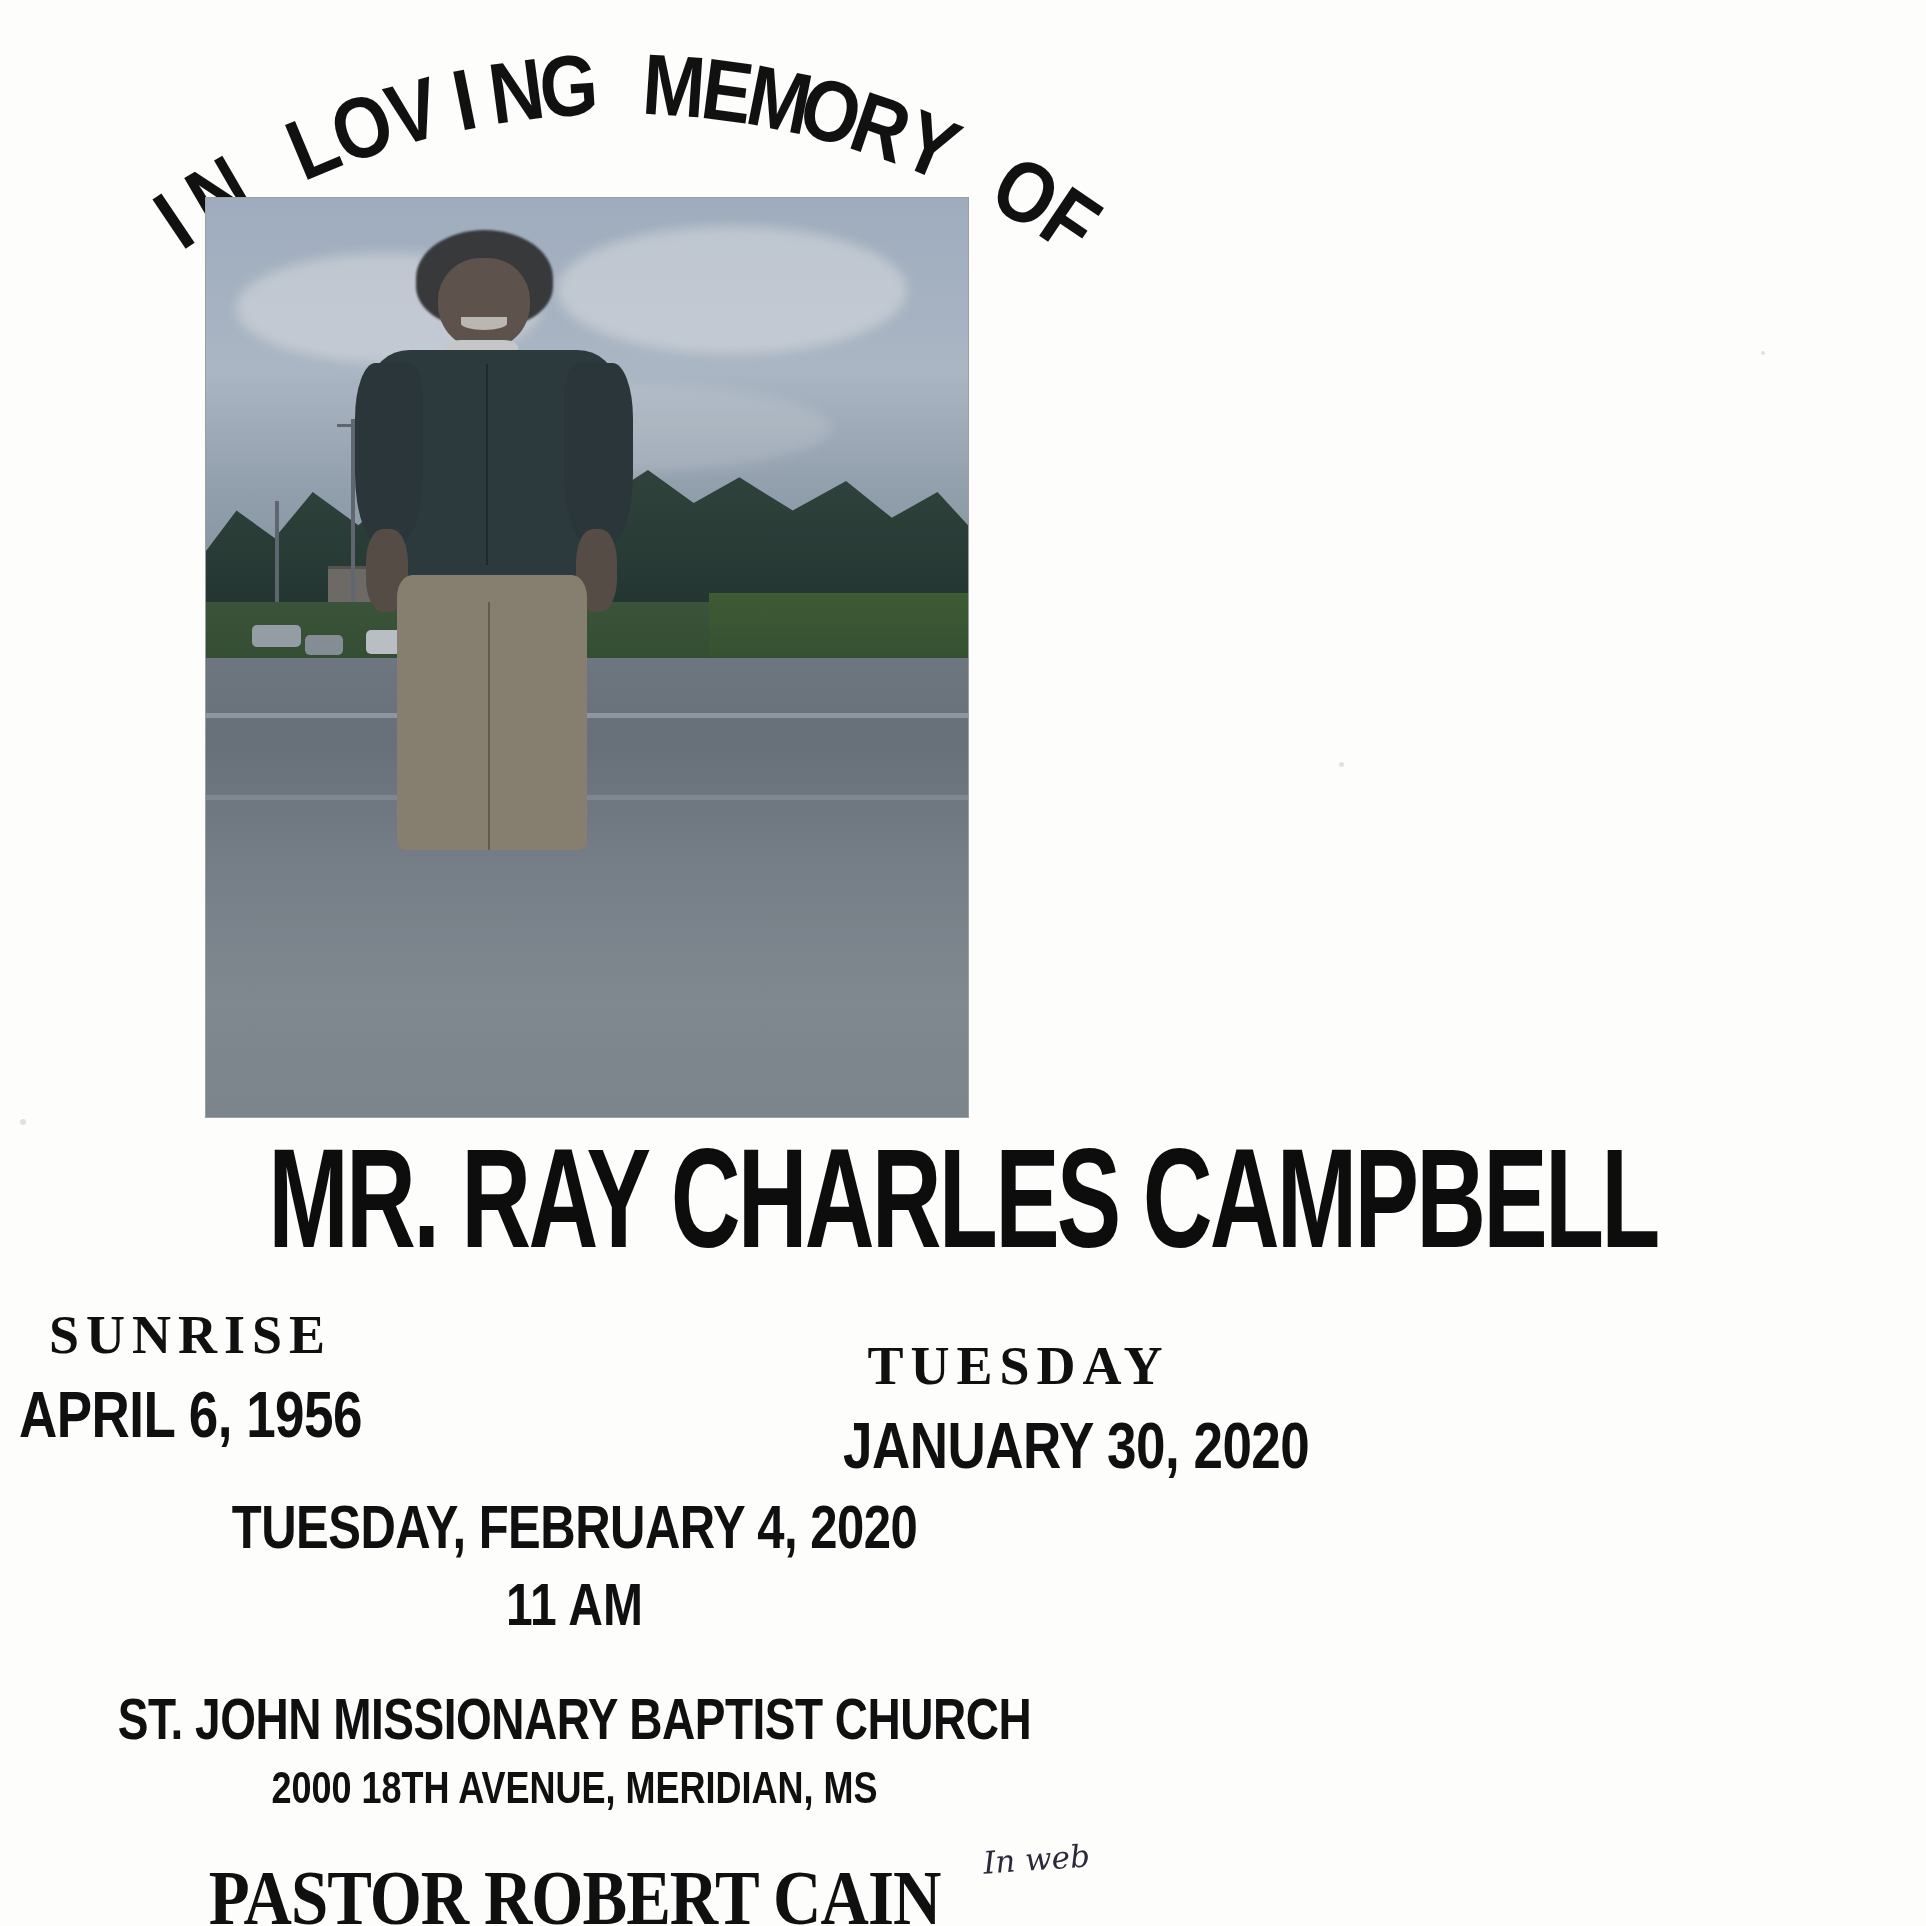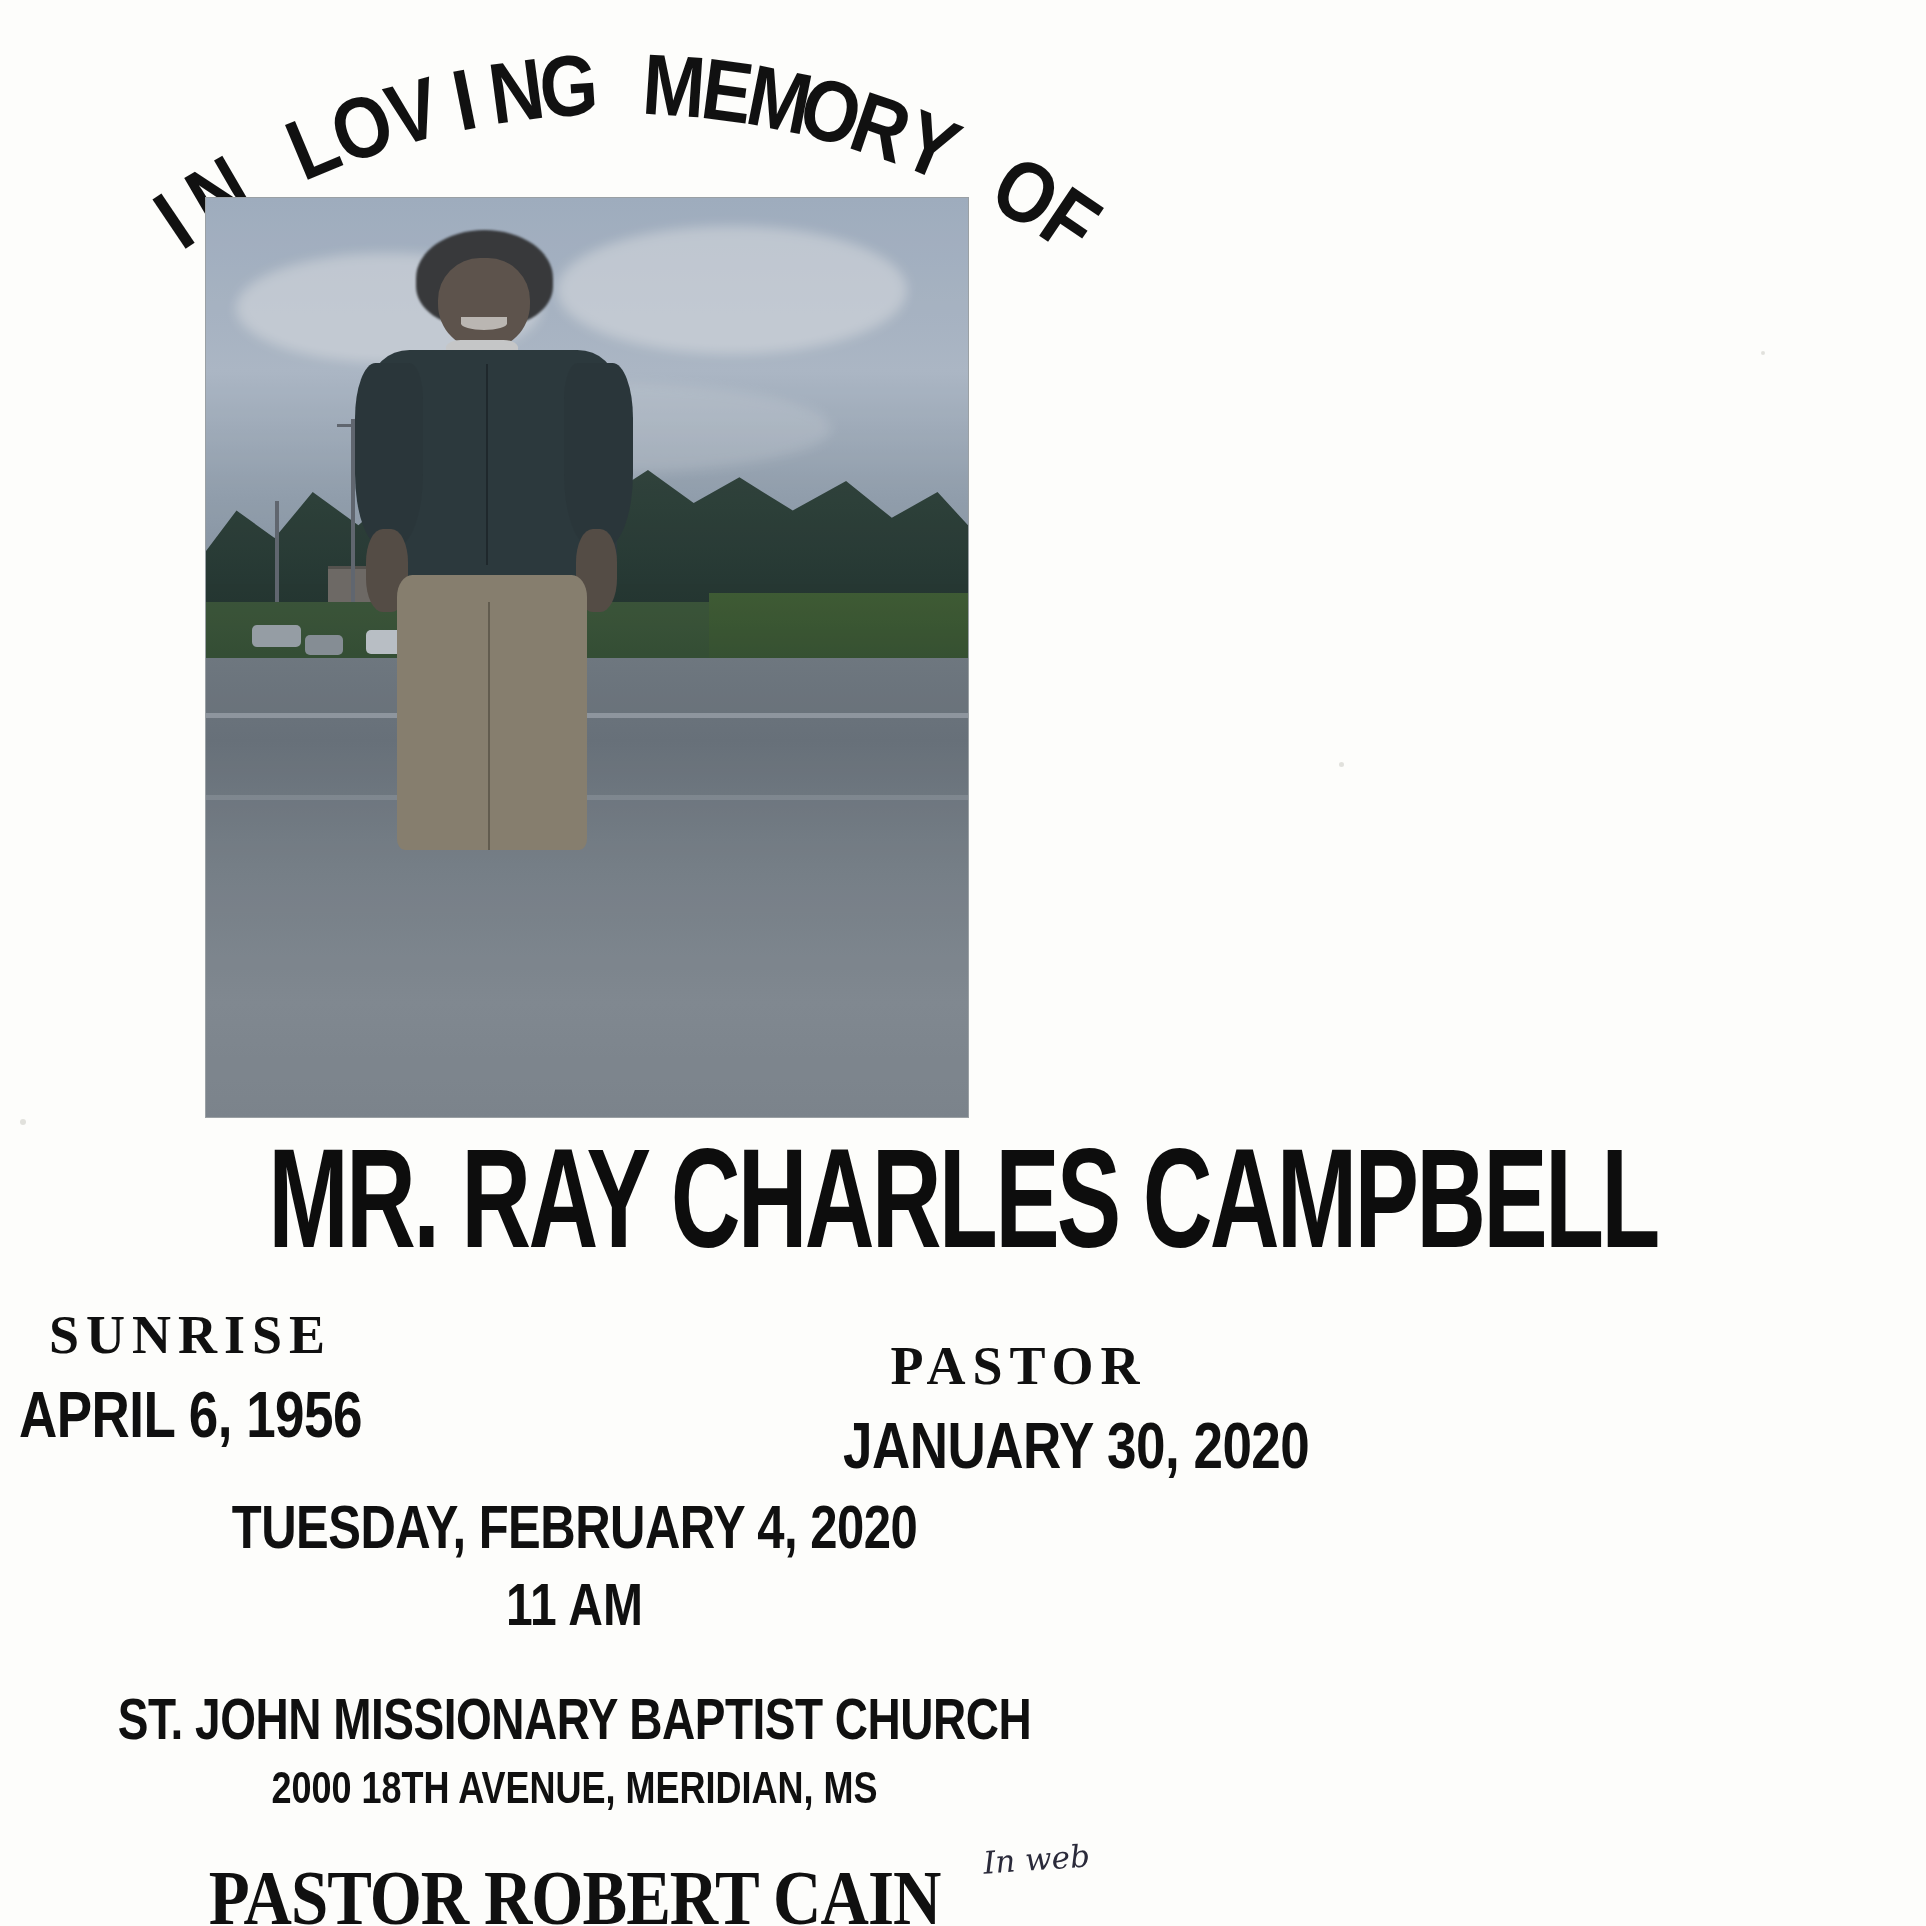--- a/index.html
+++ b/index.html
@@ -399,21 +399,21 @@
   </div>
 
   <div class="name">MR. RAY CHARLES CAMPBELL</div>
 
   <div class="dates">
     <div class="sunrise-block">
       <div class="label-caps">SUNRISE</div>
       <div class="date-line">APRIL 6, 1956</div>
     </div>
     <div class="sunset-block">
-      <div class="label-caps">PASTOR</div>
+      <div class="label-caps">TUESDAY</div>
       <div class="date-line">JANUARY 30, 2020</div>
     </div>
   </div>
 
   <div class="service">
     <div class="svc-line svc-date">TUESDAY, FEBRUARY 4, 2020</div>
     <div class="svc-line svc-time">11 AM</div>
     <div class="svc-line svc-church">ST. JOHN MISSIONARY BAPTIST CHURCH</div>
     <div class="svc-line svc-address">2000 18TH AVENUE, MERIDIAN, MS</div>
     <div class="svc-pastor">PASTOR ROBERT CAIN</div>

